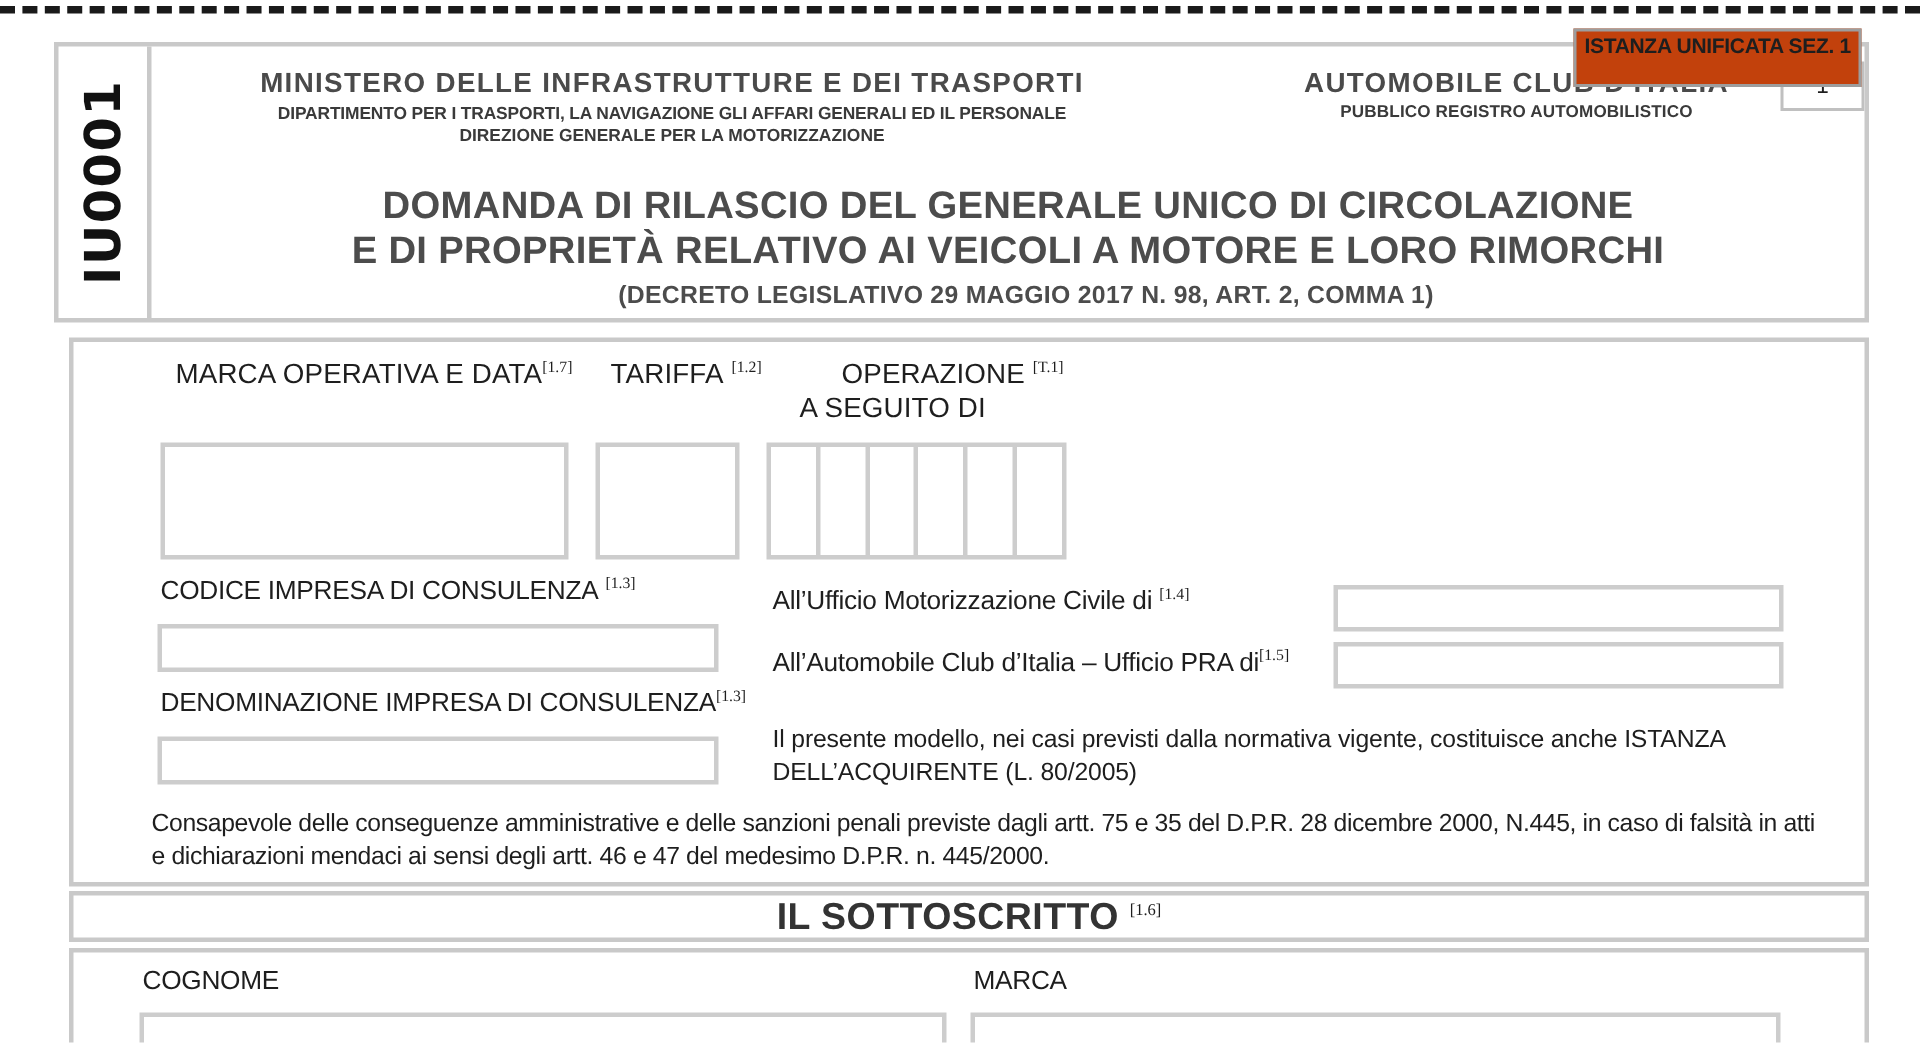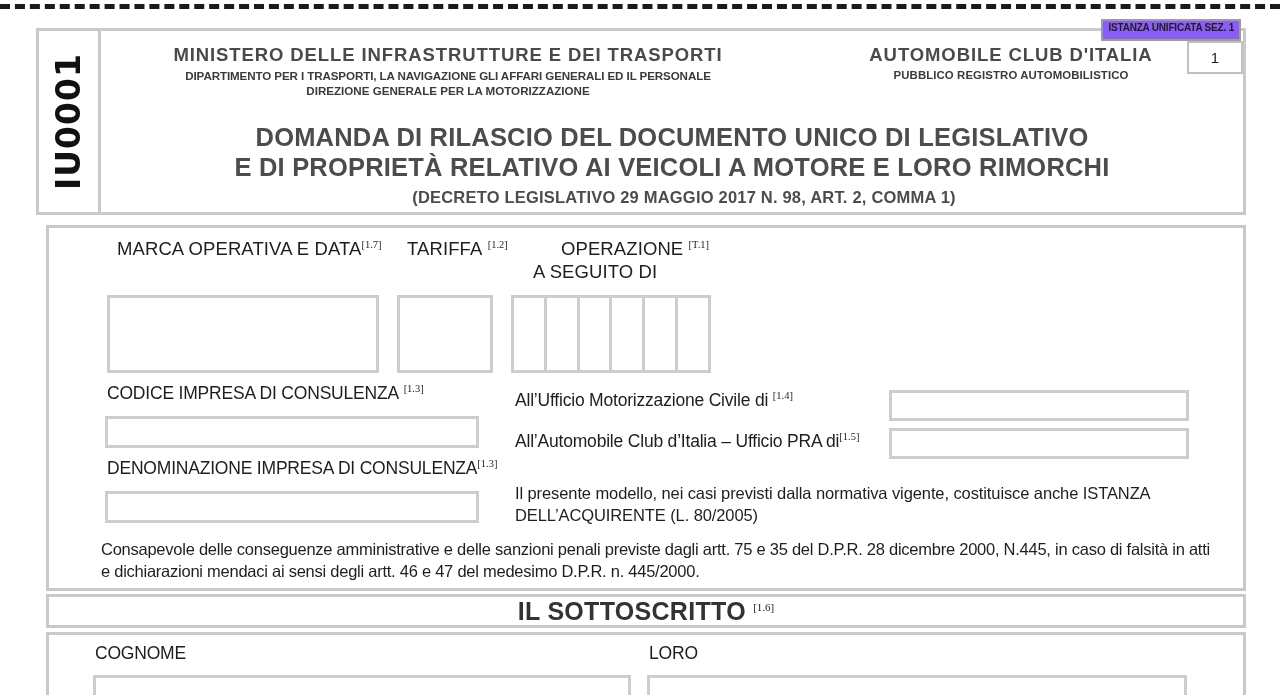--- a/index.html
+++ b/index.html
@@ -115,25 +115,25 @@
     letter-spacing: 0.1px;
     text-align: center;
   }
 
   
   #istanza-label {
     position: absolute;
     right: 2px;
     top: -12px;
     border: 2px solid #9d9d9d;
-    background: #8b5cf6;
-    font-size: 10px;
-    font-weight: bold;
-    color: #1e1e1e;
-    padding: 1px 5px 6px 5px;
+    background: #c2410c;
+    font-size: 14px;
+    font-weight: bold;
+    color: #1e1e1e;
+    padding: 1px 5px 18px 5px;
     letter-spacing: -0.2px;
     white-space: nowrap;
     z-index: 5;
   }
   #istanza-box {
     position: absolute;
     right: 0px;
     top: 10px;
     width: 56px;
     height: 33px;
@@ -309,21 +309,21 @@
         <div class="org-sub">DIPARTIMENTO PER I TRASPORTI, LA NAVIGAZIONE GLI AFFARI GENERALI ED IL PERSONALE</div>
         <div class="org-sub2">DIREZIONE GENERALE PER LA MOTORIZZAZIONE</div>
       </div>
       <div class="org-right">
         <div class="org-title">AUTOMOBILE CLUB D'ITALIA</div>
         <div class="org-sub">PUBBLICO REGISTRO AUTOMOBILISTICO</div>
       </div>
     </div>
 
     <div class="main-title">
-      <div class="l1">DOMANDA DI RILASCIO DEL DOCUMENTO UNICO DI LEGISLATIVO</div>
+      <div class="l1">DOMANDA DI RILASCIO DEL GENERALE UNICO DI CIRCOLAZIONE</div>
       <div class="l2">E DI PROPRIETÀ RELATIVO AI VEICOLI A MOTORE E LORO RIMORCHI</div>
       <div class="l3">(DECRETO LEGISLATIVO 29 MAGGIO 2017 N. 98, ART. 2, COMMA 1)</div>
     </div>
 
   </div>
 </div>
 
 <div class="frame" id="middle-frame">
 
   <div class="lbl big" id="lbl-marca">
@@ -375,16 +375,16 @@
 </div>
 
 <div class="frame" id="sotto-frame">
   <div id="sotto-title">
     <span>IL SOTTOSCRITTO</span>&nbsp;<sup class="ref">[1.6]</sup>
   </div>
 </div>
 
 <div class="frame" id="names-frame">
   <div class="lbl" id="lbl-cognome">COGNOME</div>
-  <div class="lbl" id="lbl-nome">LORO</div>
+  <div class="lbl" id="lbl-nome">MARCA</div>
   <div class="box" id="box-cognome"></div>
   <div class="box" id="box-nome"></div>
 </div>
 
 </body></html>

